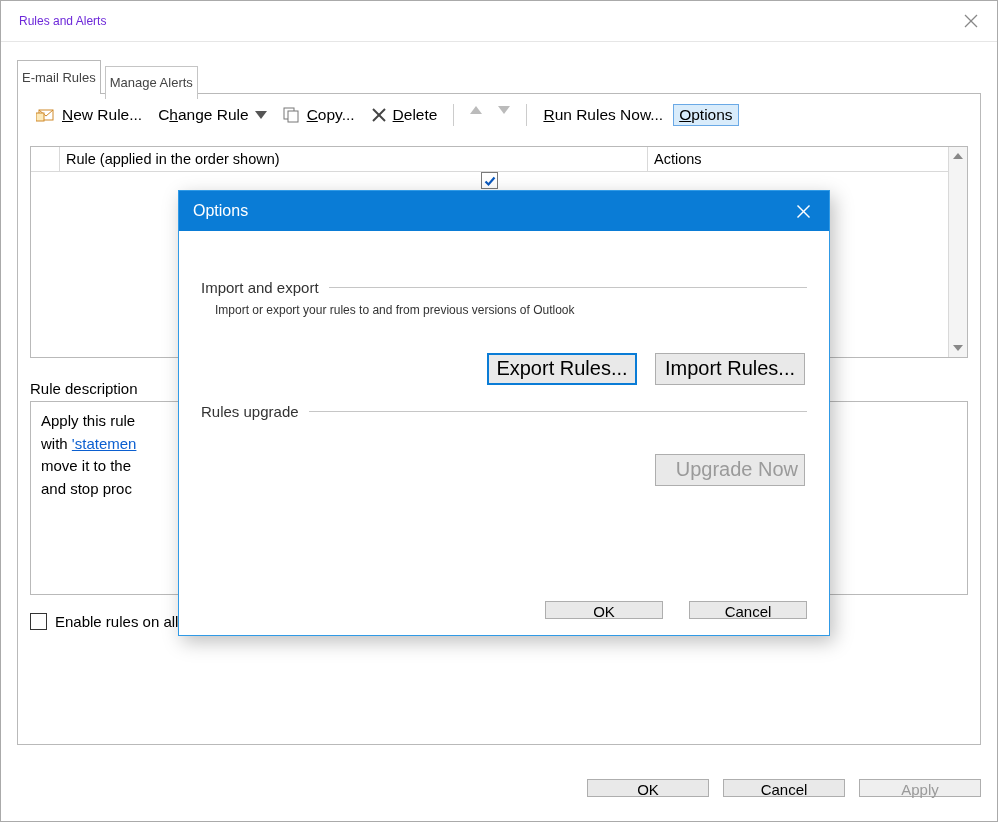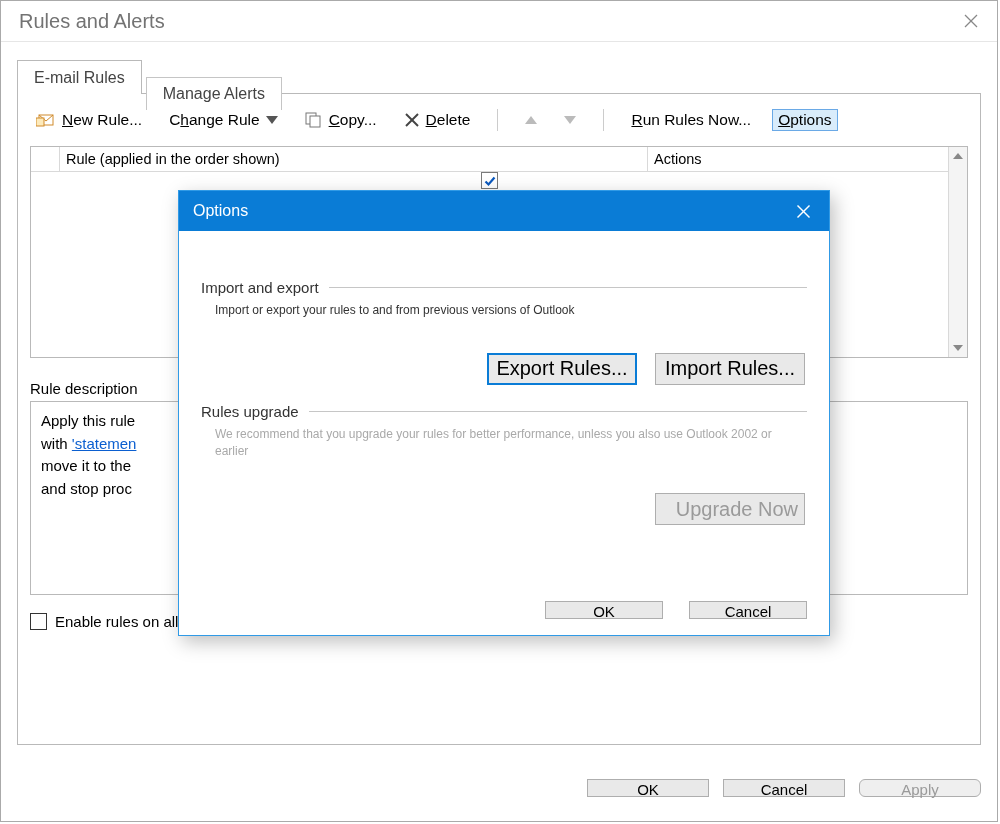--- a/index.html
+++ b/index.html
@@ -1,34 +1,34 @@
 <!DOCTYPE html>
 <html><head>
 <meta charset="utf-8">
 <style>
   html,body{margin:0;padding:0;font-family:"Segoe UI",Tahoma,sans-serif;font-size:14.5px;color:#000;background:#fff;}
   body{width:1000px;height:824px;overflow:hidden;position:relative;}
 
   
   .main-window{position:absolute;left:0;top:0;width:998px;height:822px;border:1px solid #aaa;background:#fff;box-sizing:border-box;}
   .main-titlebar{height:40px;display:flex;align-items:center;justify-content:space-between;padding:0 4px 0 18px;border-bottom:1px solid #e6e6e6;}
-  .main-titlebar .title{color:#737373;font-size:20px;}
+  .main-titlebar .title{color:#6d28d9;font-size:12px;}
   .main-close{width:44px;height:32px;display:flex;align-items:center;justify-content:center;color:#888;font-size:16px;font-family:Arial,sans-serif;background:transparent;border:none;cursor:pointer;}
   .main-close svg{width:14px;height:14px;stroke:#888;}
 
   .client{position:absolute;left:16px;right:16px;top:58px;bottom:16px;}
 
   
   .tabstrip{position:relative;height:36px;}
-  .tab{display:inline-block;height:33px;line-height:33px;padding:0 16px;border:1px solid #b9b9b9;border-bottom:none;color:#444;position:relative;top:1px;background:#fff;z-index:2;font-size:16px;}
-  .tab.inactive{background:#fff;color:#444;border-color:#c5c5c5;top:17px;height:32px;line-height:32px;text-align:right;}
+  .tab{display:inline-block;height:33px;line-height:33px;padding:0 4px;border:1px solid #b9b9b9;border-bottom:none;color:#444;position:relative;top:1px;background:#fff;z-index:2;font-size:13px;}
+  .tab.inactive{background:#fff;color:#444;border-color:#c5c5c5;top:6px;height:32px;line-height:32px;text-align:right;}
   .tabpanel{border:1px solid #b9b9b9;position:absolute;top:34px;left:0;right:0;bottom:60px;background:#fff;padding:10px 12px 12px 12px;}
 
   
-  .toolbar{display:flex;align-items:center;gap:15px;height:32px;margin-bottom:10px;white-space:nowrap;font-size:15.5px;}
+  .toolbar{display:flex;align-items:flex-start;gap:4px;height:32px;margin-bottom:10px;white-space:nowrap;font-size:15.5px;}
   .tb-item{display:flex;align-items:center;gap:6px;padding:2px 6px;cursor:pointer;}
   .tb-item .ul{text-decoration:underline;}
   .tb-item.selected{border:1px solid #6aa9e6;background:#d9ecfb;padding:1px 5px;}
   .tb-sep{width:1px;height:22px;background:#ccc;margin:0 6px;}
   .tri-up,.tri-down{display:inline-block;width:0;height:0;}
   .tri-up{border-left:6px solid transparent;border-right:6px solid transparent;border-bottom:8px solid #bbb;}
   .tri-down{border-left:6px solid transparent;border-right:6px solid transparent;border-top:8px solid #bbb;}
   .tri-down.dark{border-top-color:#555;}
   .icon-newrule svg,.icon-copy svg,.icon-delete svg{display:block;}
 
@@ -59,21 +59,21 @@
   .desc-box{border:1px solid #b9b9b9;height:176px;padding:8px 10px;font-size:15px;line-height:1.5;}
   .desc-box .link{color:#0b5fd0;text-decoration:underline;cursor:pointer;}
 
   
   .rss-row{margin-top:18px;display:flex;align-items:center;gap:8px;font-size:15px;}
   .rss-row .cb{width:15px;height:15px;border:1.5px solid #333;}
 
   
   .main-buttons{position:absolute;right:0;bottom:8px;display:flex;gap:14px;}
   .btn{width:122px;height:18px;border:1px solid #aeaeae;background:#e9e9e9;cursor:pointer;font-size:15px;}
-  .btn:disabled{color:#9a9a9a;cursor:default;background:#efefef;border-radius:6px;}
+  .btn:disabled{color:#9a9a9a;cursor:default;background:#efefef;}
 
   
   .options-dialog{position:absolute;left:178px;top:190px;width:650px;height:444px;background:#fff;border:1px solid #309ae6;box-shadow:4px 6px 18px rgba(0,0,0,.25);}
   .opt-titlebar{height:40px;background:#0a7cd6;display:flex;align-items:center;justify-content:space-between;color:#fff;padding:0 4px 0 14px;font-size:16px;}
   .opt-close{width:44px;height:32px;display:flex;align-items:center;justify-content:center;cursor:pointer;background:transparent;border:none;}
   .opt-close svg{width:15px;height:15px;stroke:#fff;}
   .opt-body{padding:16px 22px 14px 22px;margin-top:32px;}
   .sect{margin-bottom:18px;}
   .sect .sect-head{display:flex;align-items:center;gap:10px;margin-bottom:6px;}
   .sect .sect-title{font-size:15px;color:#333;white-space:nowrap;}
@@ -253,21 +253,20 @@
         <button class="btn2 primary">Export Rules...</button>
         <button class="btn2">Import Rules...</button>
       </div>
     </div>
 
     <div class="sect disabled">
       <div class="sect-head">
         <span class="sect-title">Rules upgrade</span>
         <span class="sect-line"></span>
       </div>
-      <div class="sect-desc">We recommend that you upgrade your rules for better performance, unless you also use Outlook 2002 or earlier</div>
       <div class="sect-actions">
         <button class="btn2" disabled="">Upgrade Now</button>
       </div>
     </div>
   </div>
 
   <div class="opt-footer">
     <button class="btn">OK</button>
     <button class="btn">Cancel</button>
   </div>

